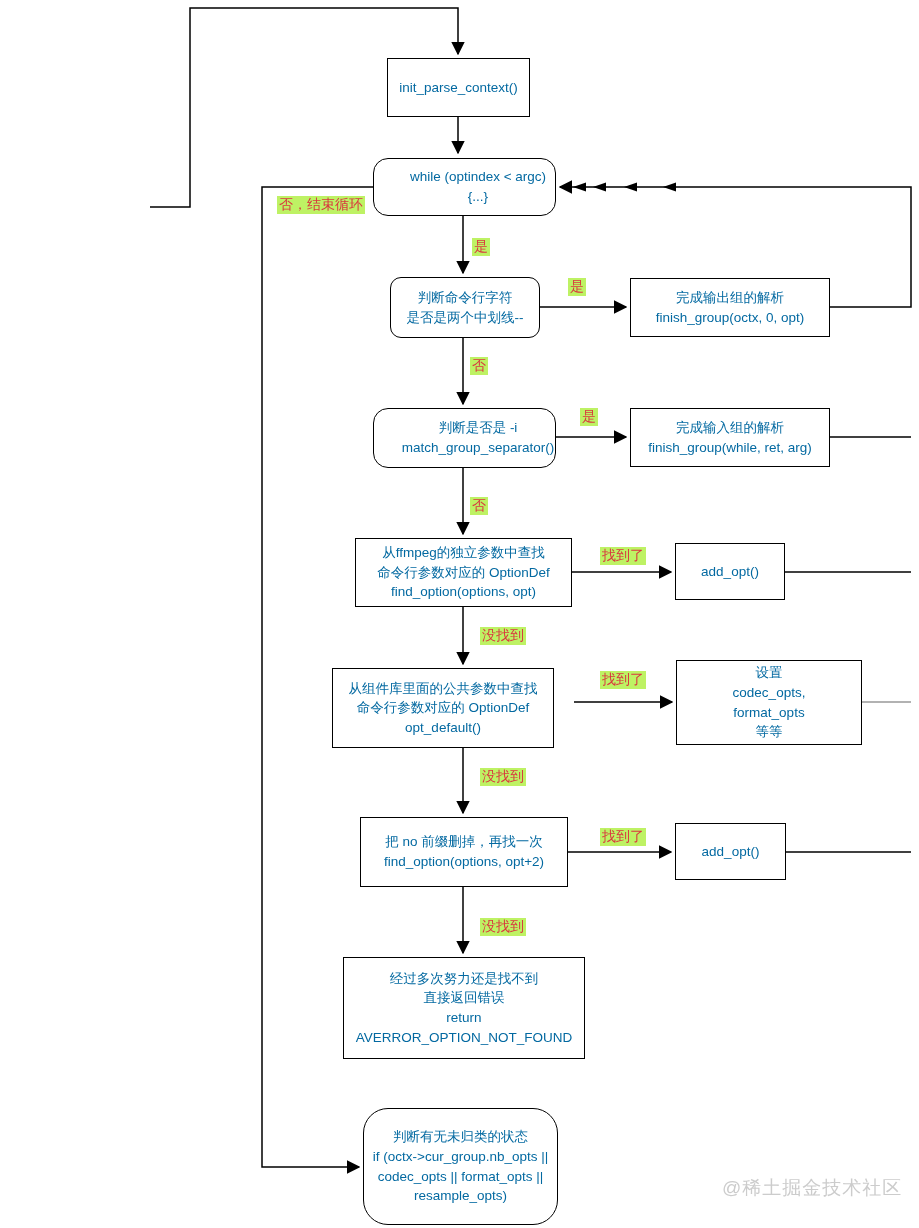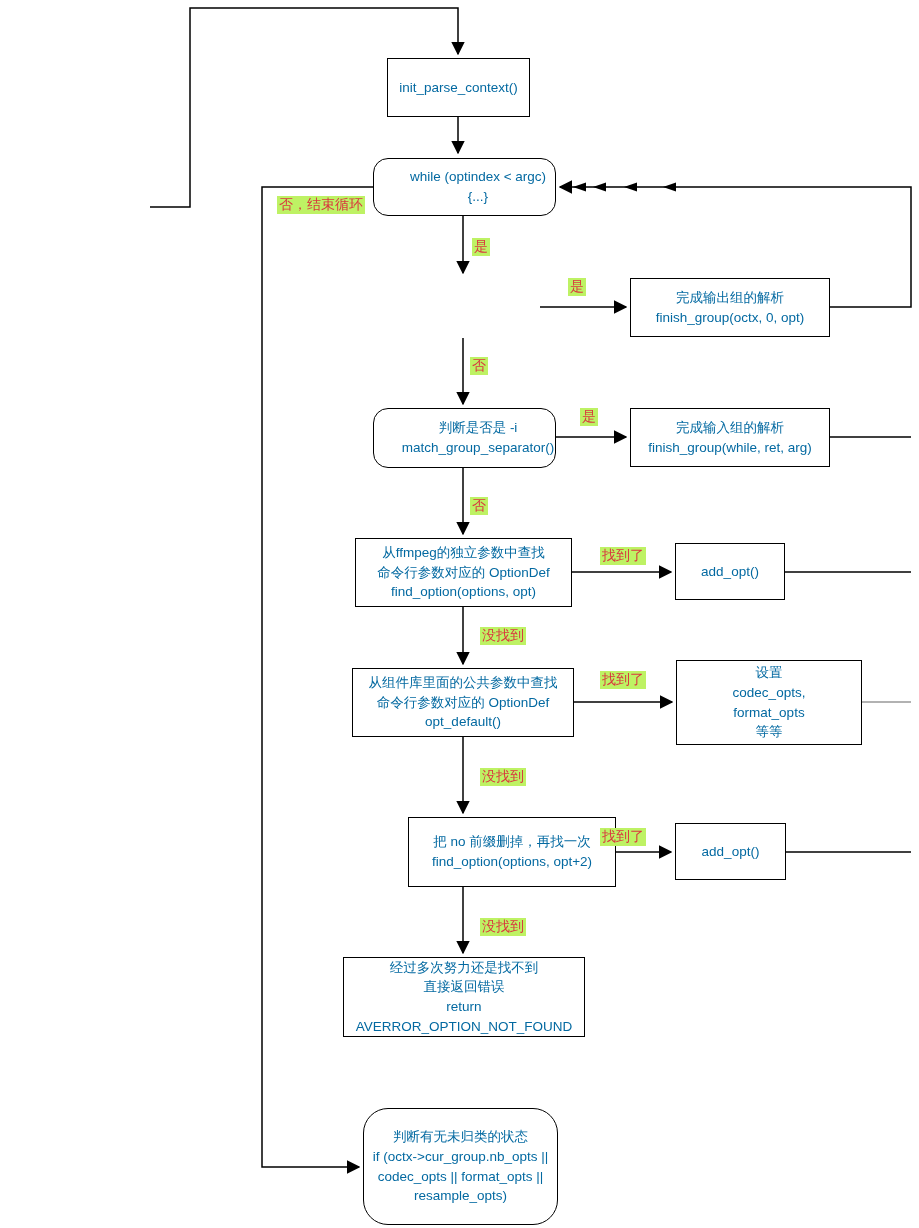--- a/index.html
+++ b/index.html
@@ -94,51 +94,53 @@
       <path d="M637,182.6 L624,187 L637,191.4 Z"></path>
       <path d="M676,182.6 L663,187 L676,191.4 Z"></path>
     </g>
   </svg>
 
 
   <div class="node" style="left:387px;top:58px;width:143px;height:59px;">init_parse_context()</div>
 
   <div class="node rounded" style="left:373px;top:158px;width:183px;height:58px;">while (optindex &lt; argc){...}</div>
 
+  <div class="node rounded-sm" style="left:390px;top:277px;width:150px;height:61px;">判断命令行字符
+是否是两个中划线--</div>
 
   <div class="node" style="left:630px;top:278px;width:200px;height:59px;">完成输出组的解析
 finish_group(octx, 0, opt)</div>
 
   <div class="node rounded" style="left:373px;top:408px;width:183px;height:60px;">判断是否是 -i
 match_group_separator()</div>
 
   <div class="node" style="left:630px;top:408px;width:200px;height:59px;">完成输入组的解析
 finish_group(while, ret, arg)</div>
 
   <div class="node" style="left:355px;top:538px;width:217px;height:69px;">从ffmpeg的独立参数中查找
 命令行参数对应的 OptionDef
 find_option(options, opt)</div>
 
   <div class="node" style="left:675px;top:543px;width:110px;height:57px;">add_opt()</div>
 
-  <div class="node" style="left:352px;top:668px;width:222px;height:69px;">从组件库里面的公共参数中查找
+  <div class="node" style="left:332px;top:668px;width:222px;height:80px;">从组件库里面的公共参数中查找
 命令行参数对应的 OptionDef
 opt_default()</div>
 
   <div class="node" style="left:676px;top:660px;width:186px;height:85px;">设置
 codec_opts,
 format_opts
 等等</div>
 
-  <div class="node" style="left:360px;top:817px;width:208px;height:70px;margin-left:48px;">把 no 前缀删掉，再找一次
+  <div class="node" style="left:360px;top:817px;width:208px;height:70px;">把 no 前缀删掉，再找一次
 find_option(options, opt+2)</div>
 
   <div class="node" style="left:675px;top:823px;width:111px;height:57px;">add_opt()</div>
 
-  <div class="node" style="left:343px;top:957px;width:242px;height:80px;">经过多次努力还是找不到
+  <div class="node" style="left:343px;top:957px;width:242px;height:102px;">经过多次努力还是找不到
 直接返回错误
 return
 AVERROR_OPTION_NOT_FOUND</div>
 
   <div class="node rounded-lg" style="left:363px;top:1108px;width:195px;height:117px;">判断有无未归类的状态
 if (octx-&gt;cur_group.nb_opts ||
 codec_opts || format_opts ||
 resample_opts)</div>
 
   <div class="edge-label" style="left:277px;top:196px;">否，结束循环</div>
@@ -147,14 +149,15 @@
   <div class="edge-label" style="left:470px;top:357px;">否</div>
   <div class="edge-label" style="left:580px;top:408px;">是</div>
   <div class="edge-label" style="left:470px;top:497px;">否</div>
   <div class="edge-label" style="left:600px;top:547px;">找到了</div>
   <div class="edge-label" style="left:480px;top:627px;">没找到</div>
   <div class="edge-label" style="left:600px;top:671px;">找到了</div>
   <div class="edge-label" style="left:480px;top:768px;">没找到</div>
   <div class="edge-label" style="left:600px;top:828px;">找到了</div>
   <div class="edge-label" style="left:480px;top:918px;">没找到</div>
 
+  <div class="watermark">@稀土掘金技术社区</div>
 
 </div>
 
 </body></html>

